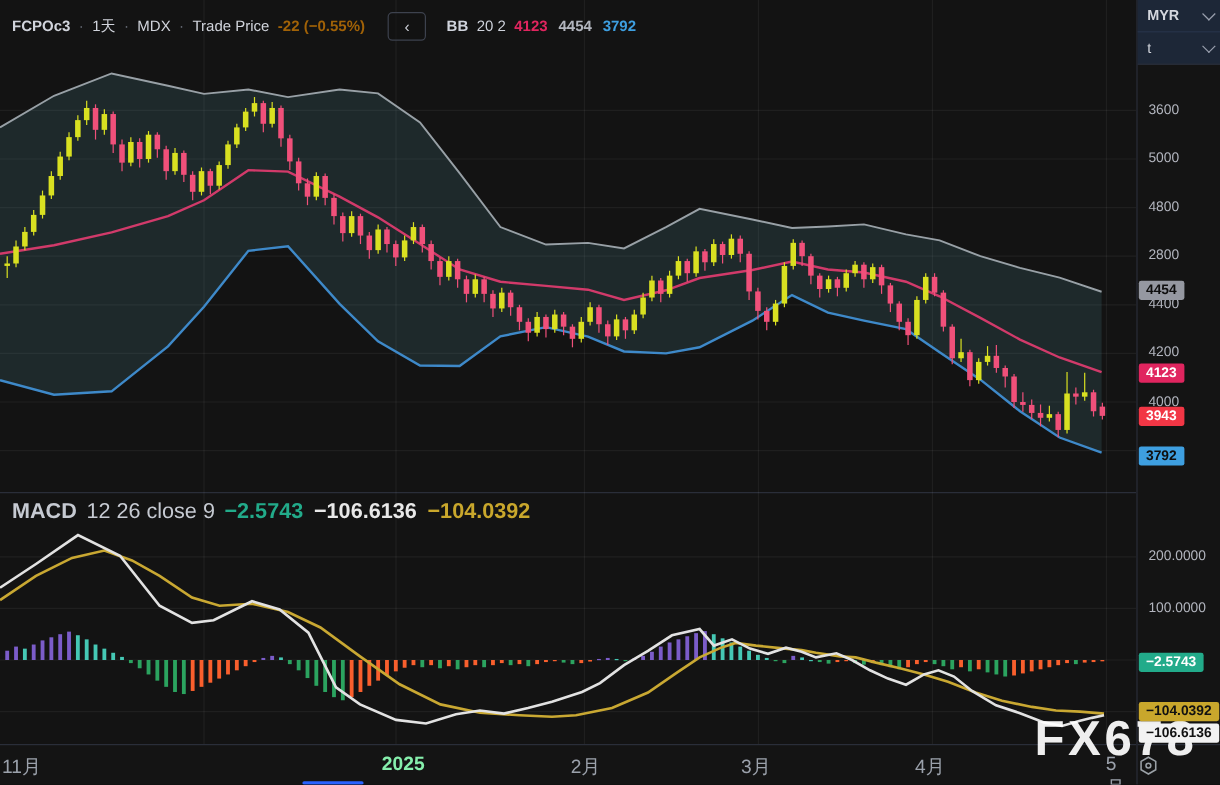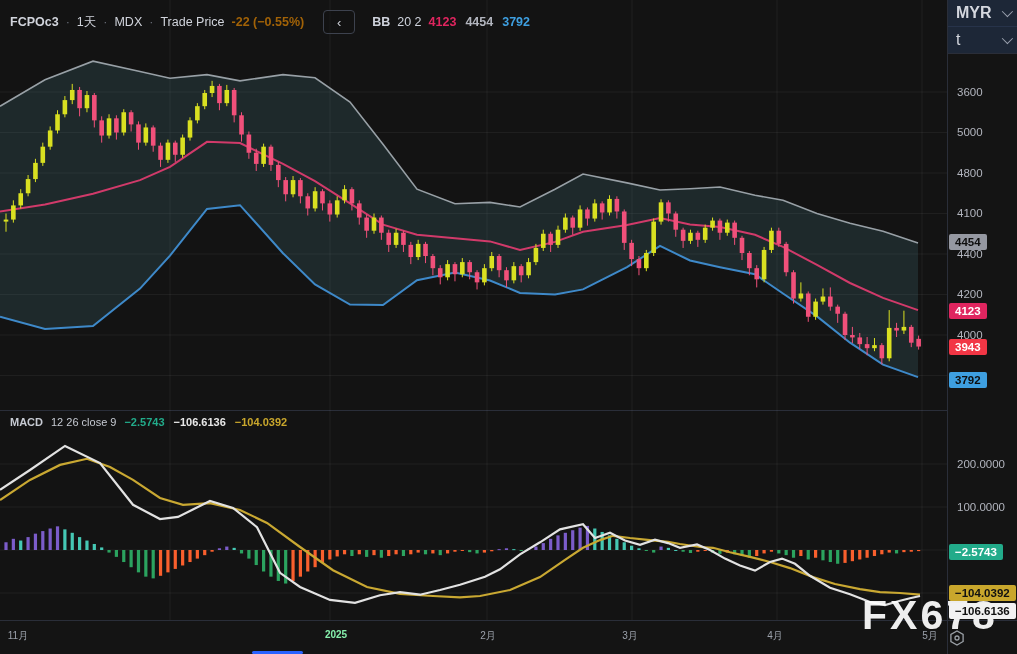--- a/index.html
+++ b/index.html
@@ -12,32 +12,32 @@
            gap:7px;font-size:12.5px;color:#d1d4dc;z-index:20;white-space:nowrap;}
   .tb-sep{color:#6a6f7a;}
   .tb-lab{color:#b8bcc6;}
   .tb-val{color:#f5455c;font-weight:bold;}
   .tb-red{color:#a16207;}
   #collapse-btn{margin-left:12px;width:30px;height:22px;border:1px solid #3d424e;border-radius:4px;
            display:flex;align-items:center;justify-content:center;color:#c9ccd4;font-size:13px;cursor:pointer;background:rgba(19,19,19,.6);}
   .bb-name{color:#cfd3dc;font-weight:bold;margin-left:10px;}
   .bb-par{color:#cfd3dc;}
   #macd-legend{position:absolute;left:10px;top:416px;display:flex;gap:8px;align-items:center;
-           font-size:11px;color:#c6cad2;z-index:20;white-space:nowrap;}
+           font-size:18px;color:#c6cad2;z-index:20;white-space:nowrap;}
   #macd-legend .mval{font-weight:bold;}
   #time-axis{position:absolute;left:0;top:620px;width:947px;height:34px;border-top:1px solid #2a2e39;
            background:#141414;z-index:8;}
-  .ax-lab{position:absolute;top:8px;font-size:10px;color:#9ba1ab;transform:translateX(-50%);cursor:pointer;}
+  .ax-lab{position:absolute;top:8px;font-size:16px;color:#9ba1ab;transform:translateX(-50%);cursor:pointer;}
   .ax-strong{color:#86efac;font-weight:bold;}
   #scrollbar{position:absolute;bottom:0;height:3px;background:#2962ff;border-radius:2px;z-index:9;}
   #right-scale{position:absolute;left:947px;top:0;width:70px;height:654px;background:#141414;
            border-left:1px solid #2a2e39;z-index:10;}
   .ps-tick{position:absolute;left:9px;font-size:11.5px;color:#b2b5be;transform:translateY(-50%);}
   #menus{position:absolute;left:0;top:0;width:70px;height:53px;background:#1d2737;border-bottom:1px solid #2a2e39;}
-  .menu-row{height:26px;display:flex;align-items:center;padding:0 8px;color:#d4d7de;font-size:16px;
+  .menu-row{height:26px;display:flex;align-items:center;padding:0 8px;color:#d4d7de;font-size:12px;
            justify-content:space-between;cursor:pointer;}
   .menu-row+.menu-row{border-top:1px solid #27334a;}
   .chev{width:7px;height:7px;border-right:1.6px solid #9aa0ae;border-bottom:1.6px solid #9aa0ae;
            transform:rotate(45deg) translateY(-2px);}
   #corner{position:absolute;left:0;top:620px;width:70px;height:34px;border-top:1px solid #2a2e39;
            display:flex;align-items:center;justify-content:center;}
   #watermark{position:absolute;left:862px;top:592px;font-size:41px;font-weight:bold;color:#ffffff;
            opacity:.93;letter-spacing:3px;z-index:40;pointer-events:none;}
   #badge-layer{position:absolute;left:0;top:0;width:1017px;height:654px;z-index:60;pointer-events:none;}
   .badge{position:absolute;left:949px;transform:translateY(-50%);font-size:11.5px;font-weight:bold;
@@ -517,21 +517,21 @@
       </div>
       <div class="menu-row">
         <span>t</span>
         <span class="chev"></span>
       </div>
     </div>
     <div id="ticks">
         <div class="ps-tick" style="top: 92px;">3600</div>
         <div class="ps-tick" style="top: 132px;">5000</div>
         <div class="ps-tick" style="top: 173px;">4800</div>
-        <div class="ps-tick" style="top: 213px;">4100</div>
+        <div class="ps-tick" style="top: 213px;">2800</div>
         <div class="ps-tick" style="top: 254px;">4400</div>
         <div class="ps-tick" style="top: 294px;">4200</div>
         <div class="ps-tick" style="top: 335px;">4000</div>
       </div>
     <div id="macd-ticks">
         <div class="ps-tick" style="top: 464px;">200.0000</div>
         <div class="ps-tick" style="top: 507px; text-align: right;">100.0000</div>
       </div>
     <div id="corner">
       <svg width="18" height="18" viewBox="-9 -9 18 18">

